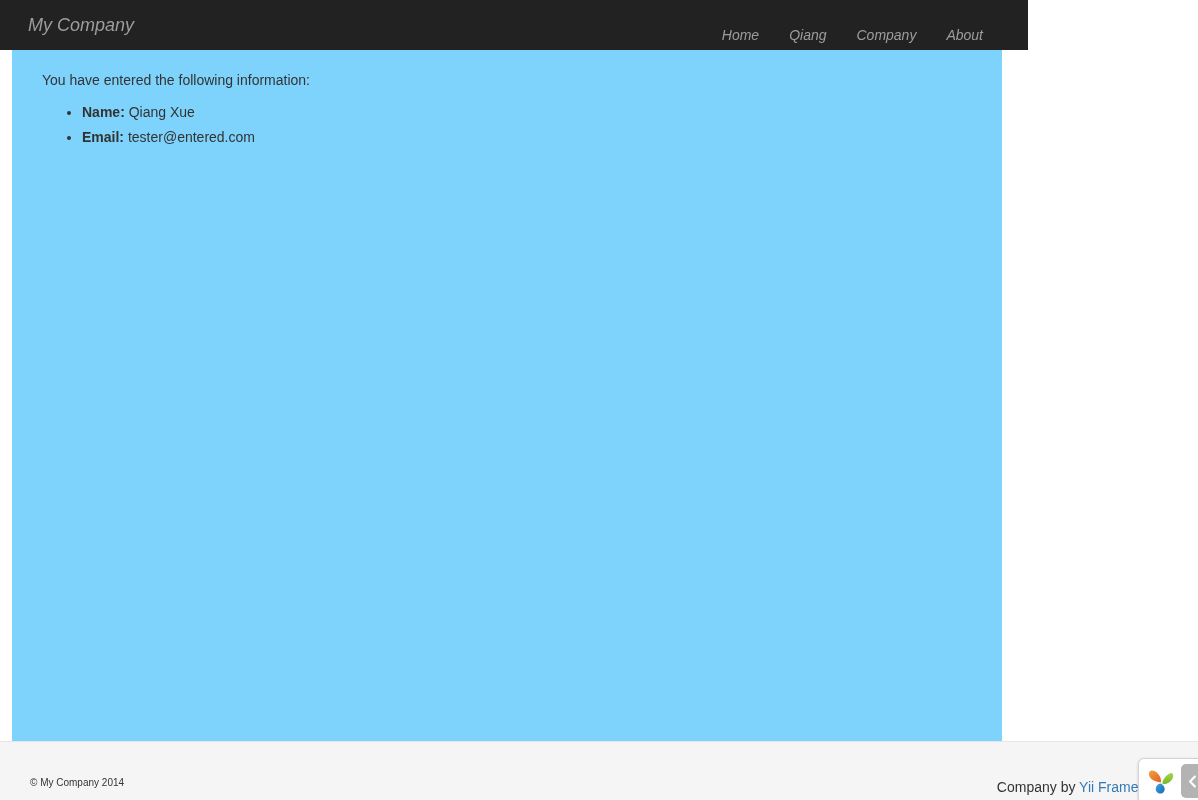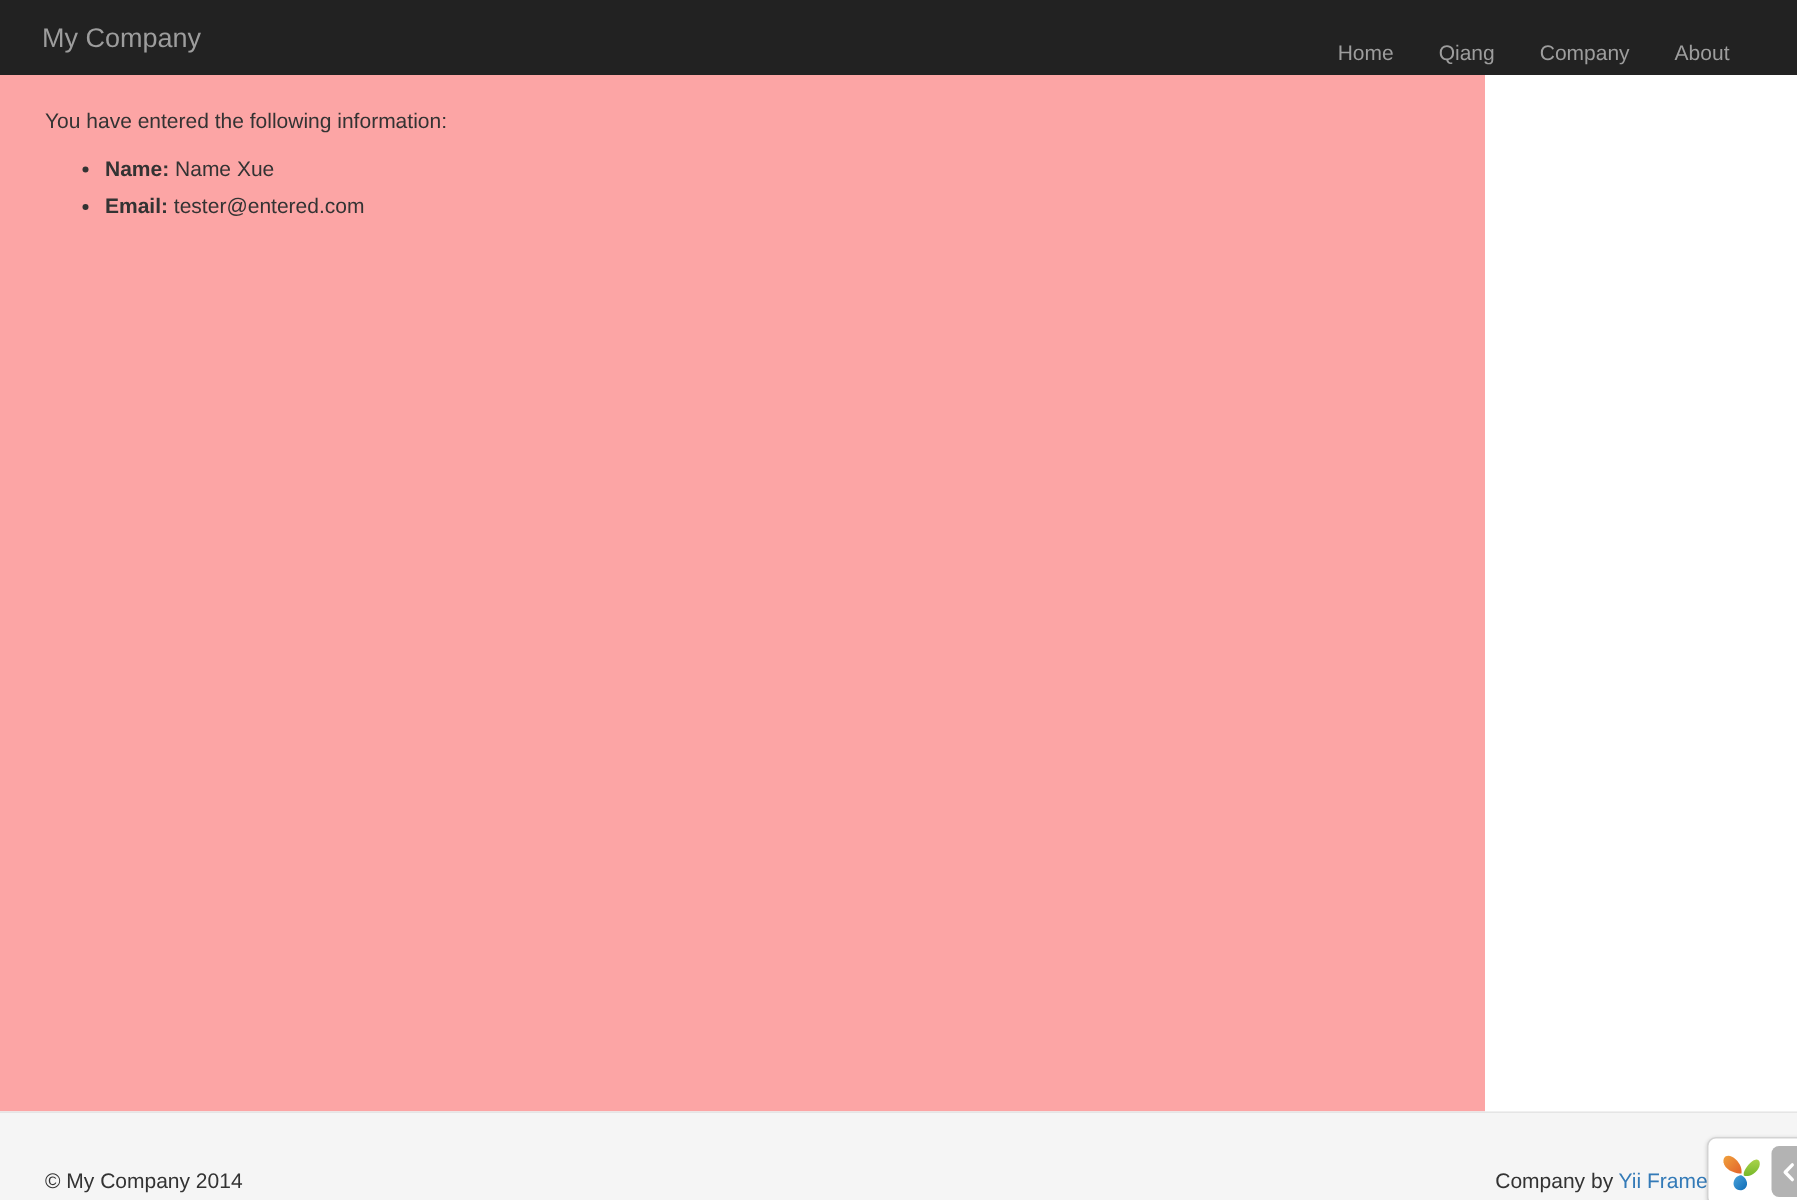--- a/index.html
+++ b/index.html
@@ -15,24 +15,25 @@
     color: #333333;
     overflow: hidden;
     position: relative;
   }
 
   
   .navbar {
     position: absolute;
     top: 0;
     left: 0;
-    width: 1198px;
+    width: 1028px;
     height: 50px;
     background: #222222;
     box-sizing: border-box;
+    font-style: italic;
   }
   .navbar-brand {
     position: absolute;
     left: 28px;
     top: 0;
     height: 50px;
     line-height: 50px;
     font-size: 18px;
     color: #9d9d9d;
     text-decoration: none;
@@ -61,24 +62,24 @@
     color: #9d9d9d;
     text-decoration: none;
     white-space: nowrap;
     cursor: pointer;
   }
 
   
   .wrap {
     position: absolute;
     top: 50px;
-    left: 0;
+    left: 12px;
     width: 990px;
     height: 691px;
-    background: #fca5a5;
+    background: #7dd3fc;
   }
   .container {
     padding: 20px 30px 0 30px;
   }
   .intro-text {
     margin: 0 0 10px 0;
     font-size: 14px;
     line-height: 20px;
     color: #333333;
   }
@@ -110,21 +111,21 @@
   }
   .footer-inner {
     position: relative;
     height: 100%;
     padding: 0 30px;
   }
   .footer-left {
     position: absolute;
     left: 30px;
     top: 21px;
-    font-size: 14px;
+    font-size: 10px;
     line-height: 20px;
     color: #333333;
     white-space: nowrap;
   }
   .footer-right {
     position: absolute;
     right: 30px;
     top: 21px;
     font-size: 14px;
     line-height: 20px;
@@ -197,21 +198,21 @@
     </li>
   </ul>
 </div>
 
 <div class="wrap">
   <div class="container">
     <p class="intro-text">You have entered the following information:</p>
     <ul class="info-list">
       <li>
         <span class="info-label">Name:</span>
-        <span>Name Xue</span>
+        <span>Qiang Xue</span>
       </li>
       <li>
         <span class="info-label">Email:</span>
         <span>tester@entered.com</span>
       </li>
     </ul>
   </div>
 </div>
 
 <div class="footer">

